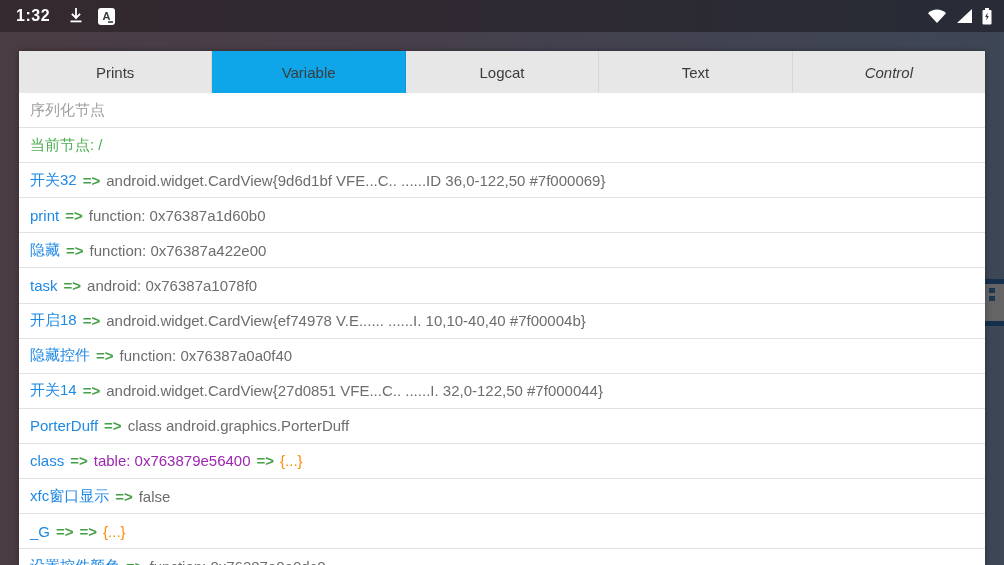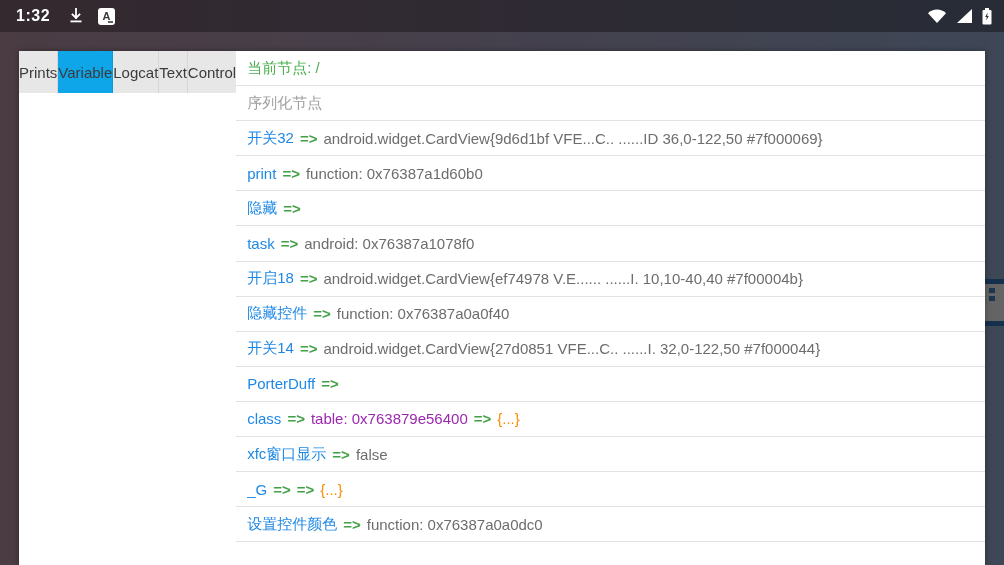--- a/index.html
+++ b/index.html
@@ -24,30 +24,30 @@
   .a-badge{
     width:17px;height:17px;background:#ffffff;border-radius:3px;
     color:#3a3a3a;font-size:11px;font-weight:700;
     display:flex;align-items:center;justify-content:center;position:relative;
   }
   .a-badge:after{content:"";position:absolute;right:2px;bottom:2px;width:5px;height:2px;
     background:#3a3a3a;opacity:.8;}
   
   .panel{
     position:absolute;left:19px;top:51px;width:966px;height:514px;
-    background:#ffffff;display:flex;flex-direction:row;
+    background:#ffffff;display:flex;flex-direction:column;
     box-shadow:0 0 6px rgba(0,0,0,.35);
   }
   .tabs{display:flex;height:42px;flex:0 0 42px;background:#e7e7e7;}
   .tab{
     flex:1;display:flex;align-items:center;justify-content:center;
     font-size:15px;color:#3c3c3c;cursor:pointer;
     border-right:1px solid rgba(0,0,0,.07);
   }
-  .tab:last-child{border-right:none;}
+  .tab:last-child{border-right:none;font-style:italic;}
   .tab.selected{background:#0ea5e9;}
   
   .rows{flex:1;overflow:hidden;}
   .row{
     height:34.1px;display:flex;align-items:center;
     padding-left:11px;border-bottom:1px solid #e2e2e2;
     font-size:15px;white-space:nowrap;
   }
   .seg{margin-right:6px;}
   .c-green{color:var(--green);}
@@ -119,38 +119,39 @@
         </div>
         <div class="tab">
           <span>Text</span>
         </div>
         <div class="tab">
           <span>Control</span>
         </div>
       </div>
     <div class="rows">
         <div class="row">
+          <span class="seg c-muted">序列化节点</span>
+        </div>
+        <div class="row">
           <span class="seg c-green">当前节点: /</span>
         </div>
         <div class="row">
-          <span class="seg c-muted">序列化节点</span>
-        </div>
-        <div class="row">
           <span class="seg c-key">开关32</span>
           <span class="seg c-arrow">=&gt;</span>
           <span class="seg c-value">android.widget.CardView{9d6d1bf VFE...C.. ......ID 36,0-122,50 #7f000069}</span>
         </div>
         <div class="row">
           <span class="seg c-key">print</span>
           <span class="seg c-arrow">=&gt;</span>
           <span class="seg c-value">function: 0x76387a1d60b0</span>
         </div>
         <div class="row">
           <span class="seg c-key">隐藏</span>
           <span class="seg c-arrow">=&gt;</span>
+          <span class="seg c-value">function: 0x76387a422e00</span>
         </div>
         <div class="row">
           <span class="seg c-key">task</span>
           <span class="seg c-arrow">=&gt;</span>
           <span class="seg c-value">android: 0x76387a1078f0</span>
         </div>
         <div class="row">
           <span class="seg c-key">开启18</span>
           <span class="seg c-arrow">=&gt;</span>
           <span class="seg c-value">android.widget.CardView{ef74978 V.E...... ......I. 10,10-40,40 #7f00004b}</span>
@@ -161,20 +162,21 @@
           <span class="seg c-value">function: 0x76387a0a0f40</span>
         </div>
         <div class="row">
           <span class="seg c-key">开关14</span>
           <span class="seg c-arrow">=&gt;</span>
           <span class="seg c-value">android.widget.CardView{27d0851 VFE...C.. ......I. 32,0-122,50 #7f000044}</span>
         </div>
         <div class="row">
           <span class="seg c-key">PorterDuff</span>
           <span class="seg c-arrow">=&gt;</span>
+          <span class="seg c-value">class android.graphics.PorterDuff</span>
         </div>
         <div class="row">
           <span class="seg c-key">class</span>
           <span class="seg c-arrow">=&gt;</span>
           <span class="seg c-purple">table: 0x763879e56400</span>
           <span class="seg c-arrow">=&gt;</span>
           <span class="seg c-orange">{...}</span>
         </div>
         <div class="row">
           <span class="seg c-key">xfc窗口显示</span>

